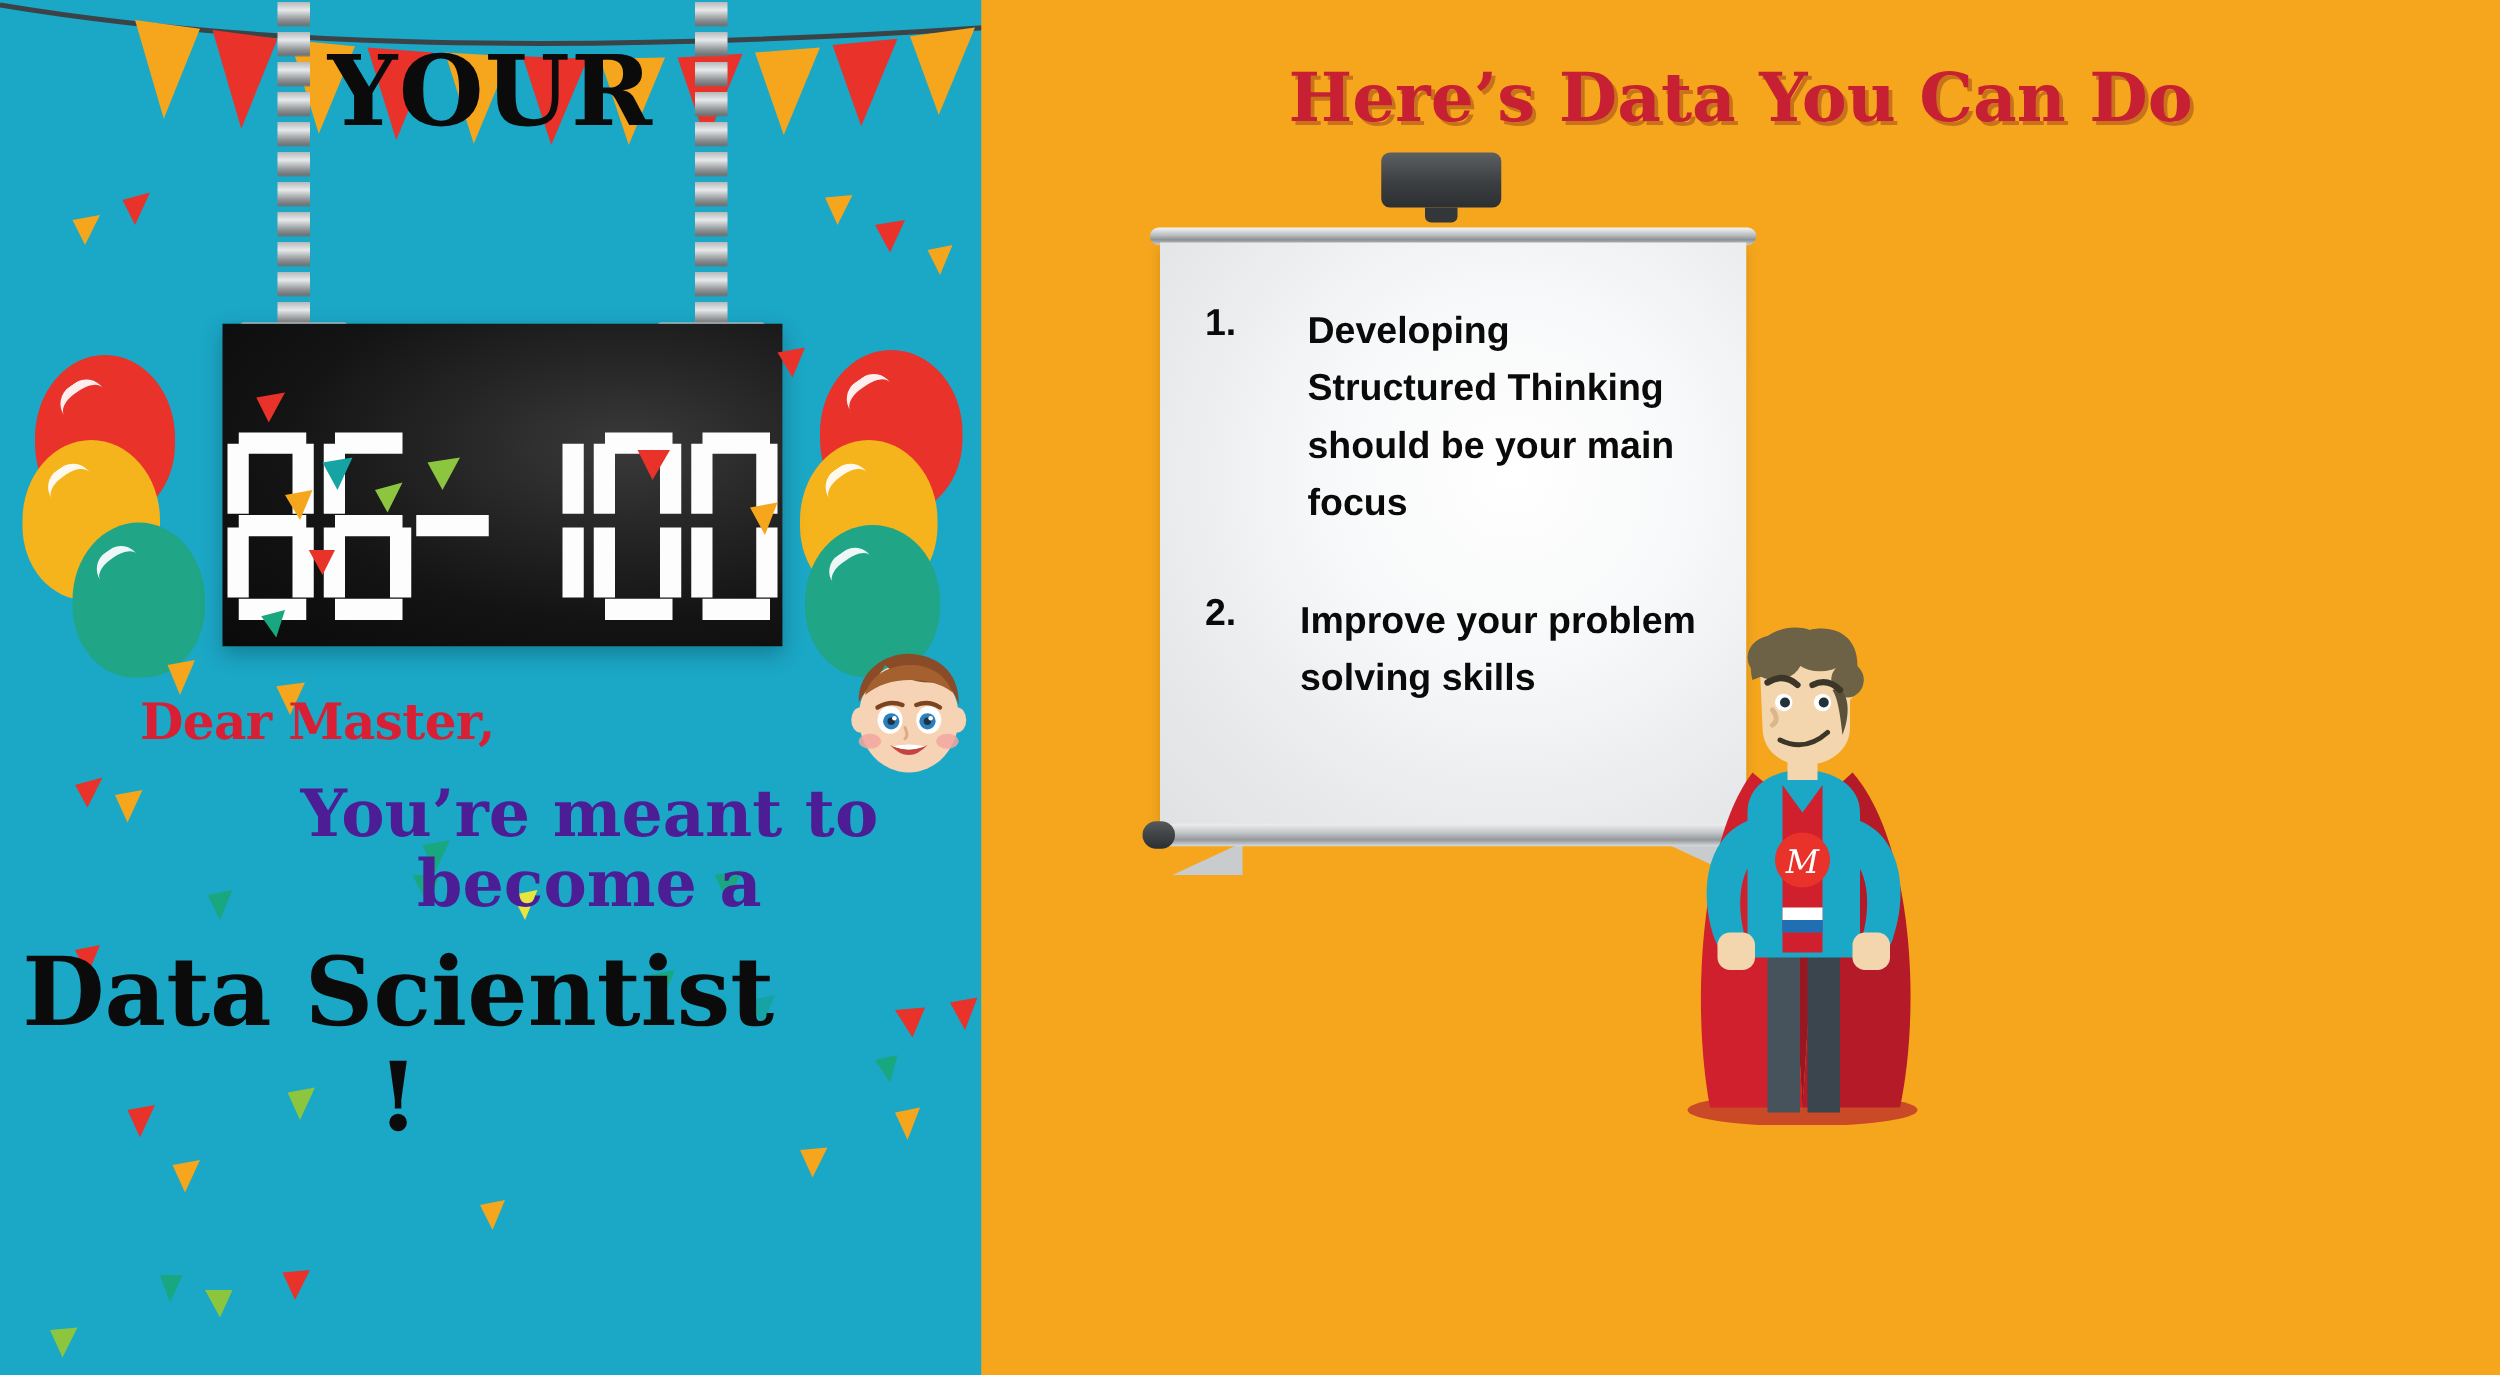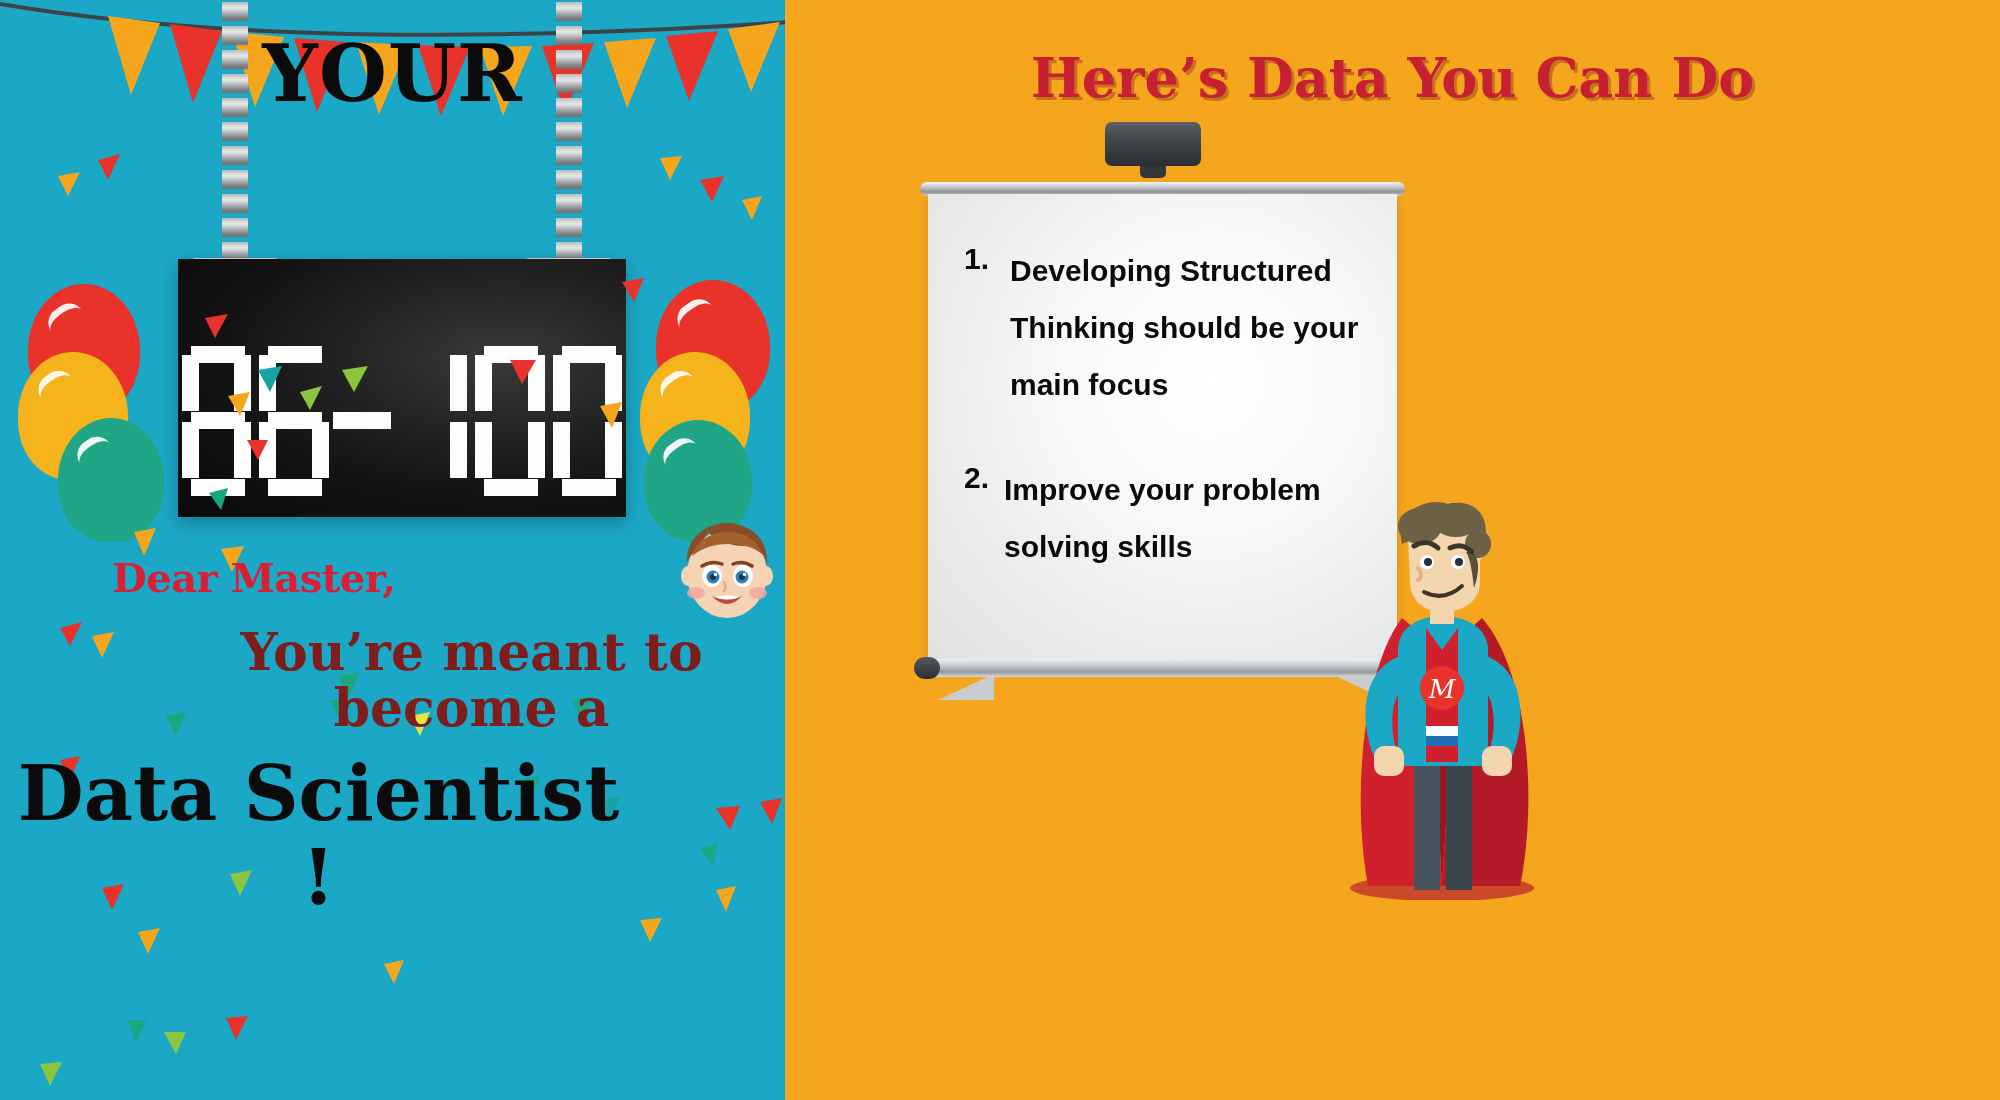--- a/index.html
+++ b/index.html
@@ -57,21 +57,21 @@
      border-bottom:none;border-left:none;border-right:none;border-radius:60px;transform:rotate(-35deg);left:18%;top:16%;}
 
   
   .title-your{position:absolute;left:0;top:34px;width:785px;text-align:center;}
   .title-your span{display:block;font-family:"DejaVu Serif",serif;font-weight:bold;color:#0b0b0b;
       font-size:78px;line-height:80px;letter-spacing:1px;}
   .title-your .l2{font-size:78px;}
   .dear{position:absolute;left:112px;top:554px;font-family:"DejaVu Serif",serif;font-weight:bold;
       font-size:40px;color:#d81f33;letter-spacing:-.5px;}
   .meant{position:absolute;left:0;top:624px;width:943px;text-align:center;
-      font-family:"DejaVu Serif",serif;font-weight:bold;color:#7f1d1d;font-size:52px;line-height:56px;}
+      font-family:"DejaVu Serif",serif;font-weight:bold;color:#4c1d95;font-size:52px;line-height:56px;}
   .ds{position:absolute;left:0;top:752px;width:637px;text-align:center;
       font-family:"DejaVu Serif",serif;font-weight:bold;color:#0b0b0b;font-size:76px;line-height:84px;}
 
   
   .rhead{position:absolute;left:785px;top:46px;width:1215px;text-align:center;
      font-family:"DejaVu Serif",serif;font-weight:bold;font-size:54px;color:#c62032;
      text-shadow:3px 3px 0 rgba(120,16,28,.35);letter-spacing:0px;}
 
   .projector{position:absolute;left:920px;top:182px;width:485px;height:510px;}
   .proj-top{position:absolute;left:0;top:0;width:485px;height:14px;border-radius:7px;
@@ -87,21 +87,21 @@
   .legl{left:18px;border-width:0 0 26px 56px;border-color:transparent transparent #c9ccce transparent;}
   .legr{right:18px;border-width:0 56px 26px 0;border-color:transparent #c9ccce transparent transparent;}
 
   .proj-box{position:absolute;left:1105px;top:122px;width:96px;height:44px;border-radius:7px;
      background:linear-gradient(#5c6063,#3b3f41 55%,#2c3032);}
   .proj-box-lens{position:absolute;left:1140px;top:166px;width:26px;height:12px;background:#33373a;border-radius:0 0 5px 5px;}
 
   .proj-list{position:absolute;left:36px;top:48px;width:400px;}
   .li{display:flex;margin-bottom:10px;}
   .li-num{width:46px;flex:none;font-size:30px;font-weight:bold;color:#0a0a0a;font-family:"Liberation Sans",sans-serif;}
-  .li-txt{font-size:30px;font-weight:bold;color:#0a0a0a;line-height:57px;font-family:"Liberation Sans",sans-serif;}
+  .li-txt{font-size:30px;font-weight:bold;color:#0a0a0a;line-height:46px;font-family:"Liberation Sans",sans-serif;margin-left:36px;}
   .li2{margin-top:48px;}
   .li2 .li-num{width:40px;}
 
   
   .boy{position:absolute;left:672px;top:516px;width:110px;height:116px;}
   
   .hero{position:absolute;left:1332px;top:500px;width:220px;height:390px;}
 </style>
 </head>
 <body>

